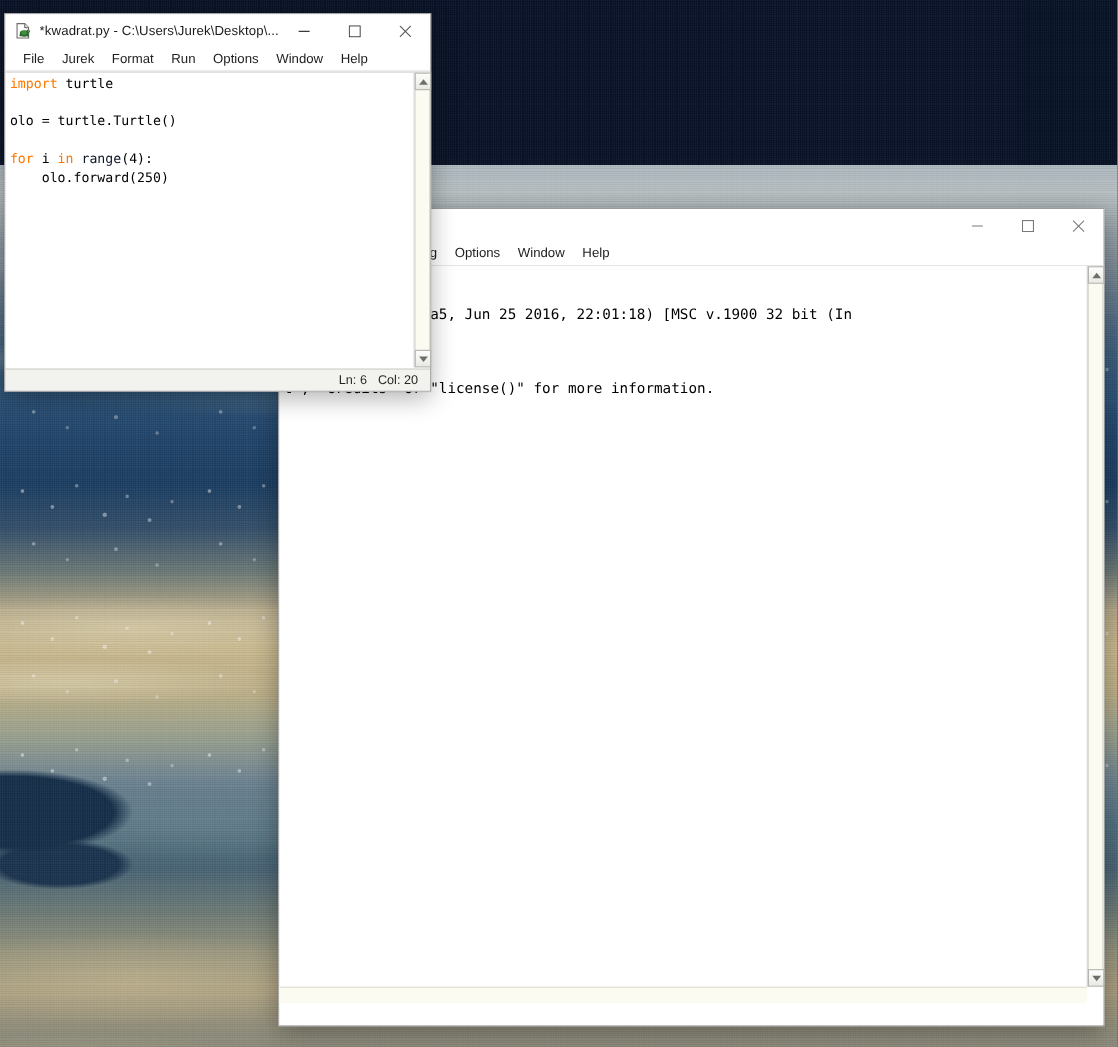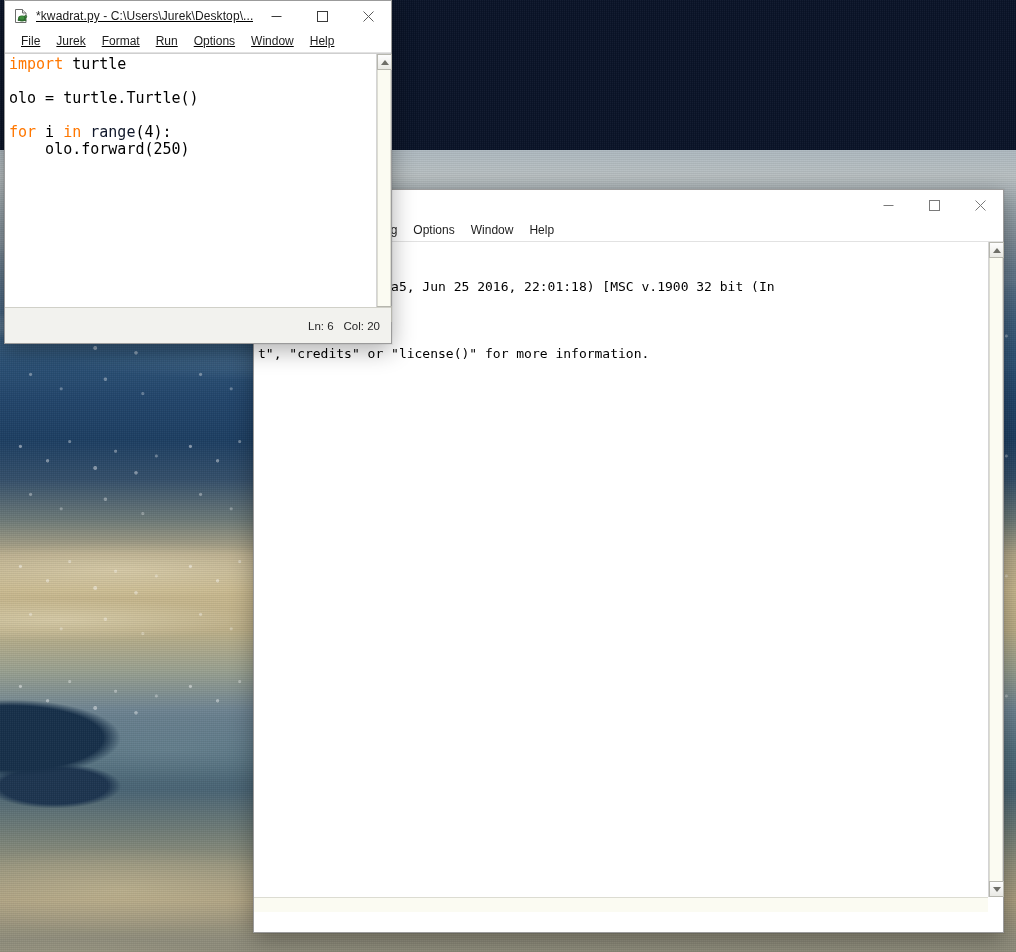--- a/index.html
+++ b/index.html
@@ -146,21 +146,21 @@
     font-size: 12px;
     color: #1d1d1d;
     padding: 0 8px;
     line-height: 22px;
     white-space: nowrap;
   }
   .code {
     position: absolute;
     left: 4px; top: 2px;
     font-family: "DejaVu Sans Mono", "Liberation Mono", monospace;
-    font-size: 15px;
+    font-size: 12px;
     line-height: 17px;
     white-space: pre;
     color: #000000;
   }
   .k-keyword { color: #ff7700; }
   .k-builtin { color: #0f172a; }
   .k-plain   { color: #000000; }
 
   
   .vscroll {
@@ -192,21 +192,21 @@
 
   .hscroll {
     position: absolute; left: 0; right: 15px; bottom: 0; height: 15px;
     background: #fbfbf2;
     border-top: 1px solid #dcdcd2;
   }
 
   
   .statusbar {
     position: absolute; left: 0; right: 0; bottom: 0;
-    height: 36px;
+    height: 20px;
     background: #f2f2ee;
     border-top: 1px solid #d0d0c8;
     display: flex; align-items: center; justify-content: flex-end;
     padding-right: 6px;
     user-select: none;
   }
   .statusbar .sb-cell {
     font-size: 11.5px;
     color: #262626;
     padding: 0 5px;
@@ -224,21 +224,21 @@
     font-family: "DejaVu Sans Mono", "Liberation Mono", monospace;
     font-size: 13px;
     line-height: 17px;
     white-space: pre;
     color: #000000;
   }
   .shell-line { height: 33px; }
   .shell-restart { color: #000000; }
 
   
-  #editor-window { left: 4px; top: 0; width: 388px; height: 344px; text-decoration: underline; }
+  #editor-window { left: 4px; top: 12px; width: 388px; height: 344px; }
   #editor-client {
     position: absolute; left: 0; top: 52px; right: 0; bottom: 21px;
     background: #ffffff;
     border-top: 1px solid #cfcfcf;
   }
   #editor-window .vscroll { bottom: 0; }
 </style>
 </head>
 <body>
 

